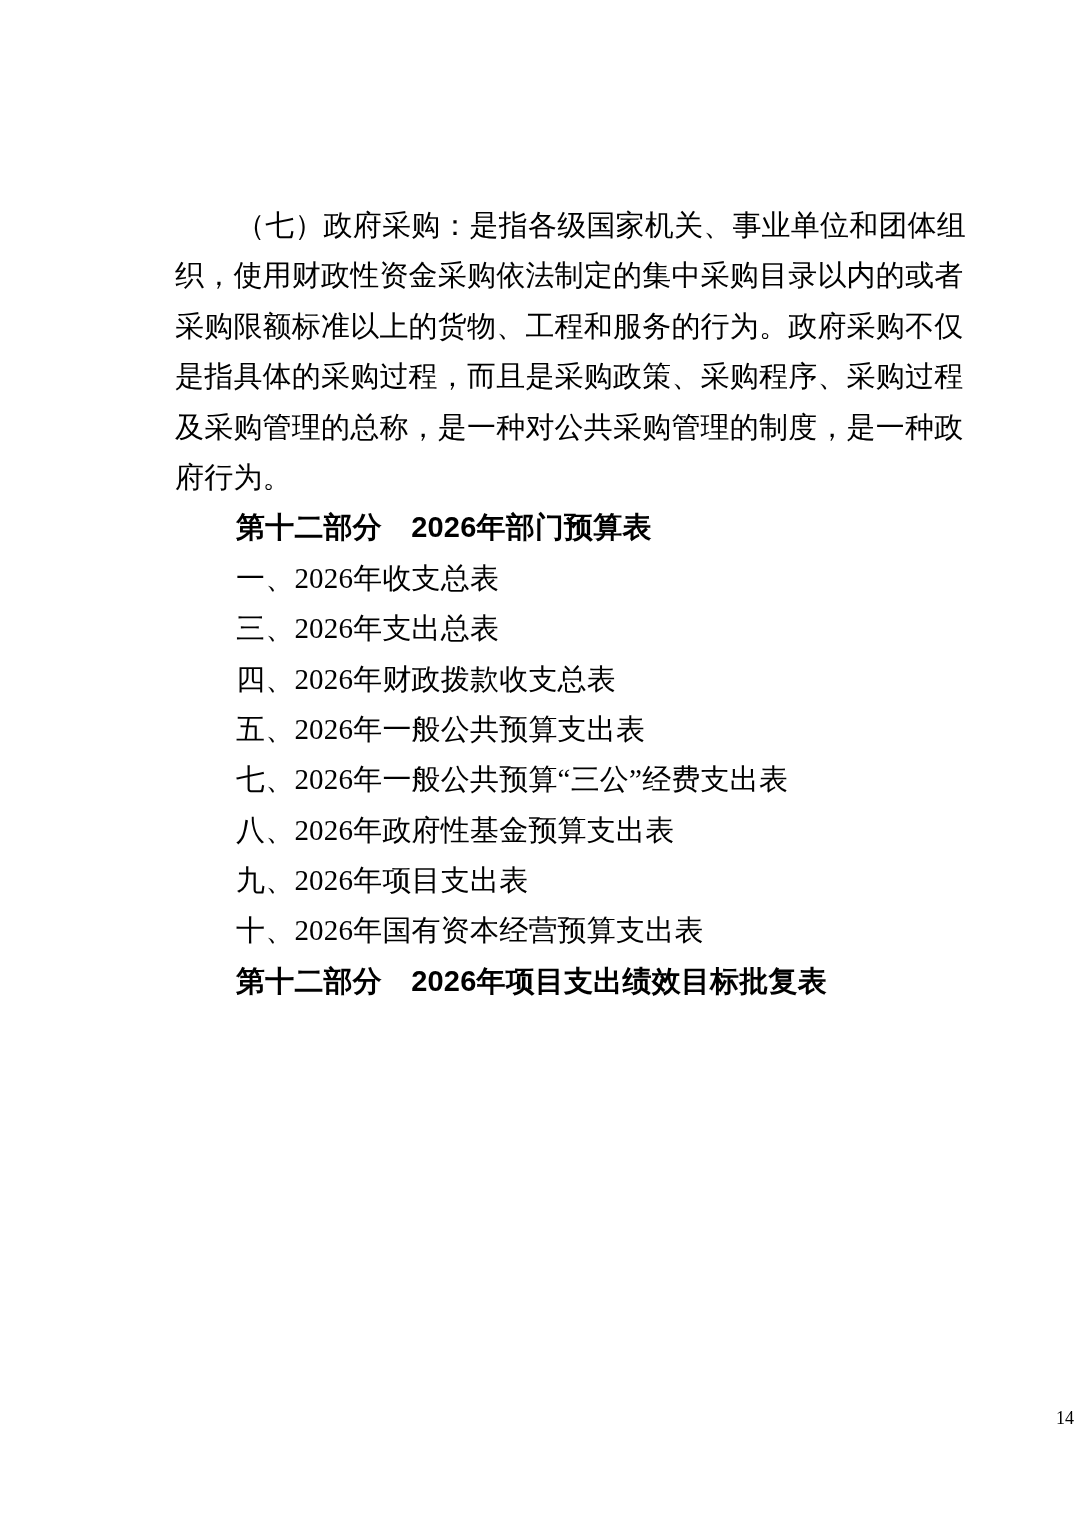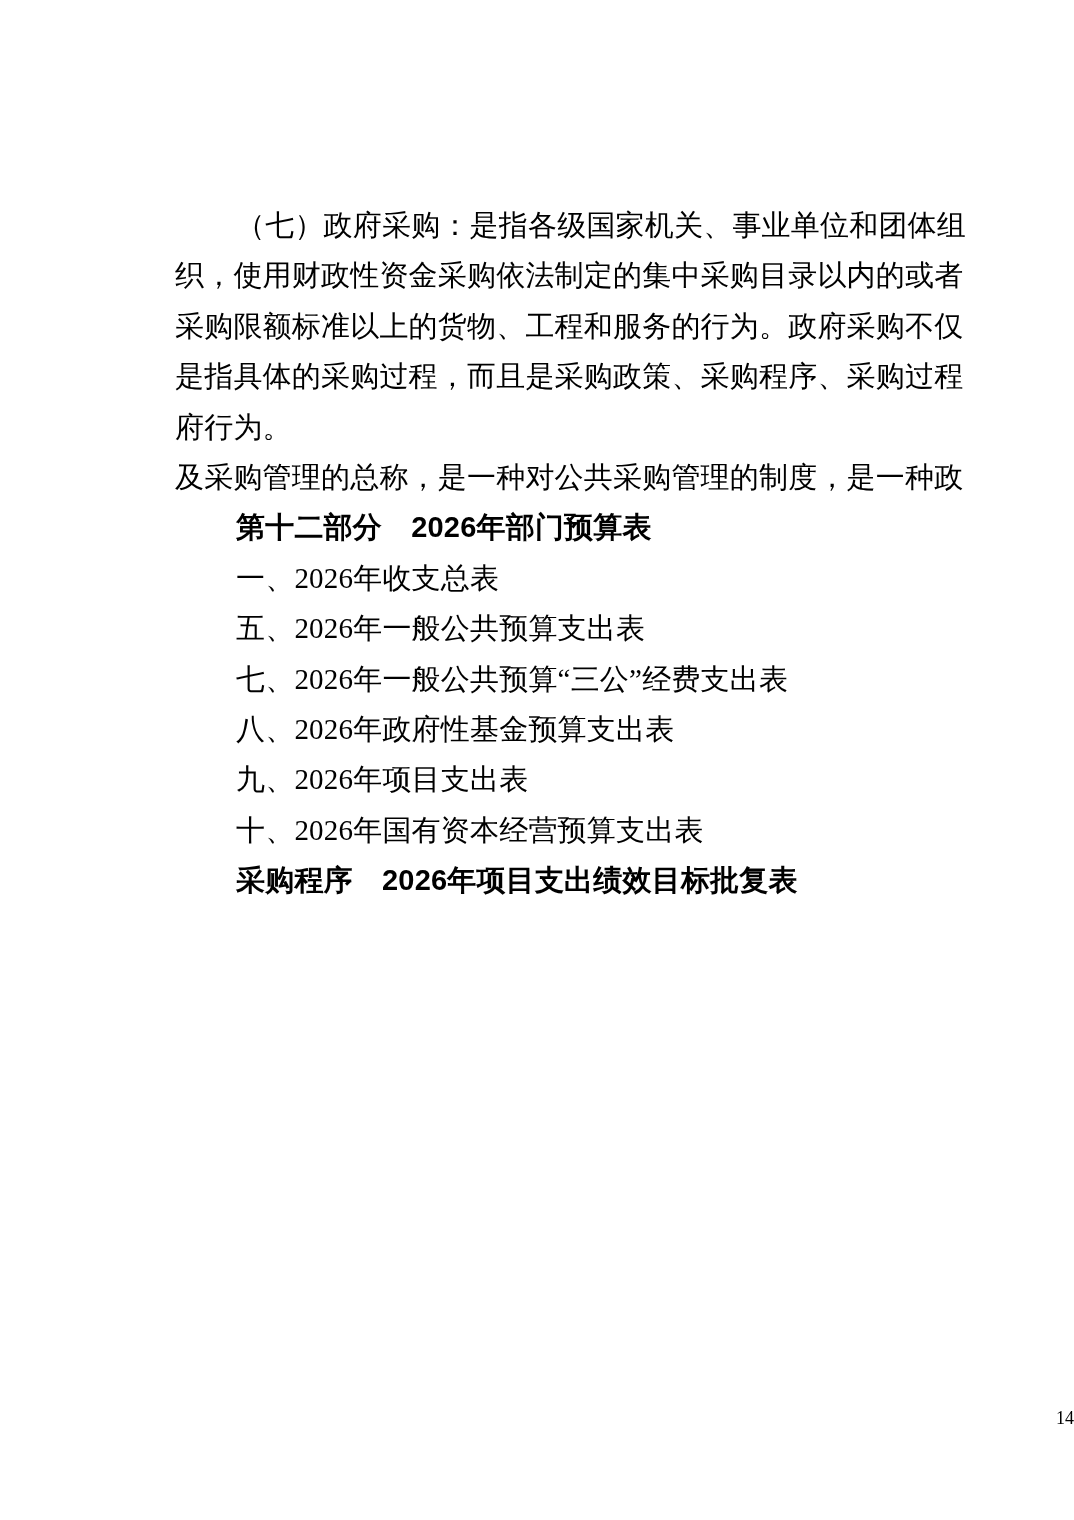--- a/index.html
+++ b/index.html
@@ -52,30 +52,32 @@
 </head>
 <body>
 
 <div class="page">
   <div class="content">
 
     <div class="line indent">（七）政府采购：是指各级国家机关、事业单位和团体组</div>
     <div class="line">织，使用财政性资金采购依法制定的集中采购目录以内的或者</div>
     <div class="line">采购限额标准以上的货物、工程和服务的行为。政府采购不仅</div>
     <div class="line">是指具体的采购过程，而且是采购政策、采购程序、采购过程</div>
+    <div class="line">及采购管理的总称，是一种对公共采购管理的制度，是一种政</div>
     <div class="line">府行为。</div>
-    <div class="line">及采购管理的总称，是一种对公共采购管理的制度，是一种政</div>
 
     <div class="line indent heading">第十二部分　2026年部门预算表</div>
 
     <div class="line indent">一、2026年收支总表</div>
+    <div class="line indent">三、2026年支出总表</div>
+    <div class="line indent">四、2026年财政拨款收支总表</div>
     <div class="line indent">五、2026年一般公共预算支出表</div>
     <div class="line indent">七、2026年一般公共预算“三公”经费支出表</div>
     <div class="line indent">八、2026年政府性基金预算支出表</div>
     <div class="line indent">九、2026年项目支出表</div>
     <div class="line indent">十、2026年国有资本经营预算支出表</div>
 
-    <div class="line indent heading">采购程序　2026年项目支出绩效目标批复表</div>
+    <div class="line indent heading">第十二部分　2026年项目支出绩效目标批复表</div>
 
   </div>
 
   <div class="page-number">14</div>
 </div>
 
 </body></html>

